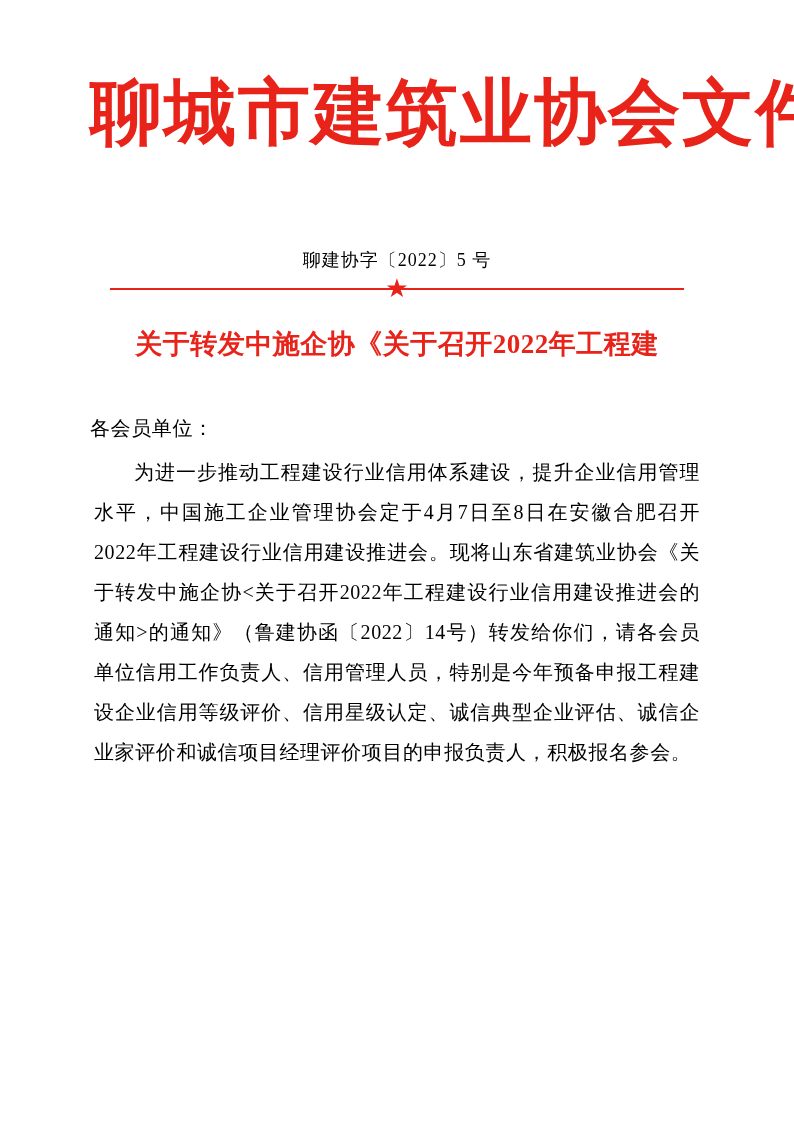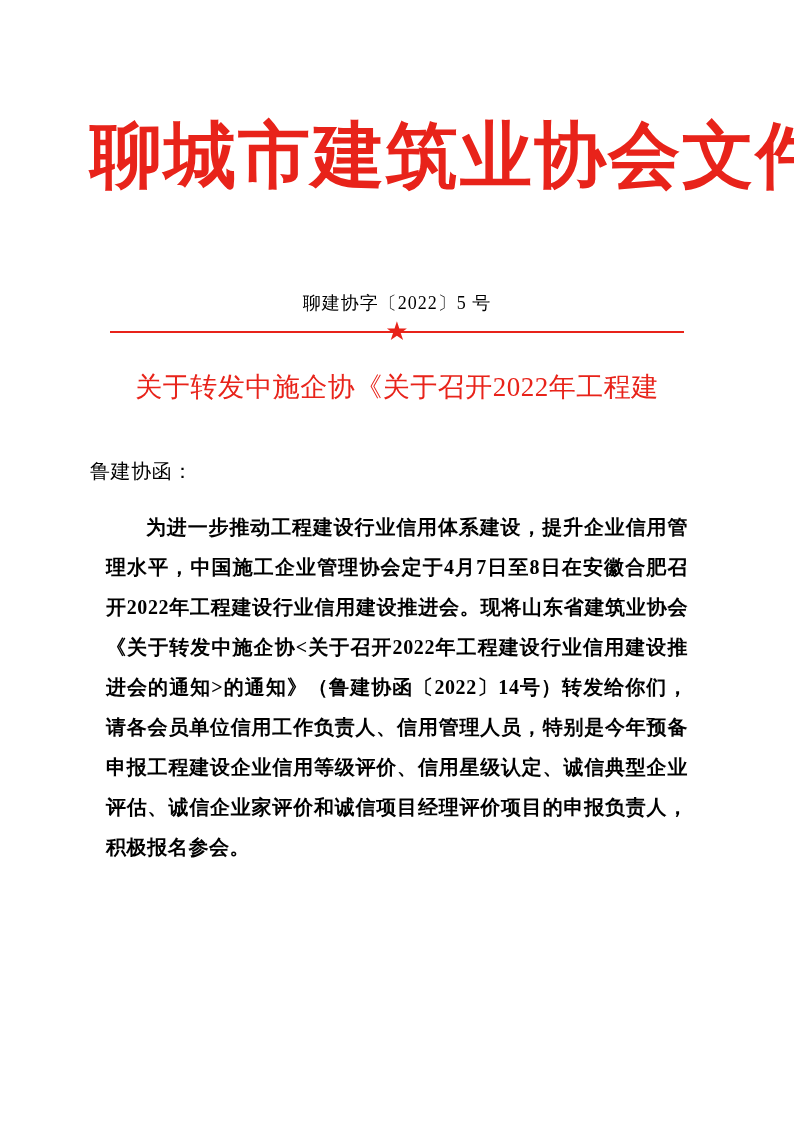--- a/index.html
+++ b/index.html
@@ -16,21 +16,21 @@
     overflow: hidden;
   }
   .page {
     width: 794px;
     height: 1123px;
     box-sizing: border-box;
     padding: 0 90px;
     position: relative;
   }
   .masthead {
-    margin-top: 117px;
+    margin-top: 74px;
     text-align: center;
     color: #e8231a;
     font-family: "Liberation Serif", serif;
     font-weight: bold;
     font-size: 72px;
     line-height: 1.1;
     letter-spacing: 2px;
     white-space: nowrap;
   }
   .doc-number {
@@ -60,43 +60,42 @@
     top: -8px;
     transform: translateX(-50%);
     color: #e8231a;
     font-size: 26px;
     line-height: 26px;
   }
   .doc-title {
     margin-top: 16px;
     text-align: center;
     color: #e8231a;
-    font-weight: normal;
+    font-weight: bold;
     font-size: 27px;
     line-height: 1.85;
     letter-spacing: 0.5px;
     padding: 0 4px;
   }
   .body-text {
     margin-top: 38px;
     font-size: 20px;
     line-height: 2.0;
     letter-spacing: 0.6px;
     text-align: justify;
     color: #000;
   }
   .salutation {
     font-size: 20px;
     line-height: 2.0;
     letter-spacing: 0.6px;
   }
   .para {
     text-indent: 40px;
-    margin: 16px;
-    font-weight: bold;
+    margin: 4px;
   }
 </style>
 </head>
 <body>
 
 <div class="page">
 
   <div class="masthead">聊城市建筑业协会文件</div>
 
   <div class="doc-number">聊建协字〔2022〕5 号</div>
@@ -104,17 +103,17 @@
   <div class="rule-wrap">
     <div class="red-rule"></div>
     <div class="red-star">★</div>
   </div>
 
   <div class="doc-title">
     <div>关于转发中施企协《关于召开2022年工程建</div>
   </div>
 
   <div class="body-text">
-    <div class="salutation">鲁建协函：</div>
+    <div class="salutation">各会员单位：</div>
     <p class="para">为进一步推动工程建设行业信用体系建设，提升企业信用管理水平，中国施工企业管理协会定于4月7日至8日在安徽合肥召开2022年工程建设行业信用建设推进会。现将山东省建筑业协会《关于转发中施企协&lt;关于召开2022年工程建设行业信用建设推进会的通知&gt;的通知》（鲁建协函〔2022〕14号）转发给你们，请各会员单位信用工作负责人、信用管理人员，特别是今年预备申报工程建设企业信用等级评价、信用星级认定、诚信典型企业评估、诚信企业家评价和诚信项目经理评价项目的申报负责人，积极报名参会。</p>
   </div>
 
 </div>
 
 </body></html>

